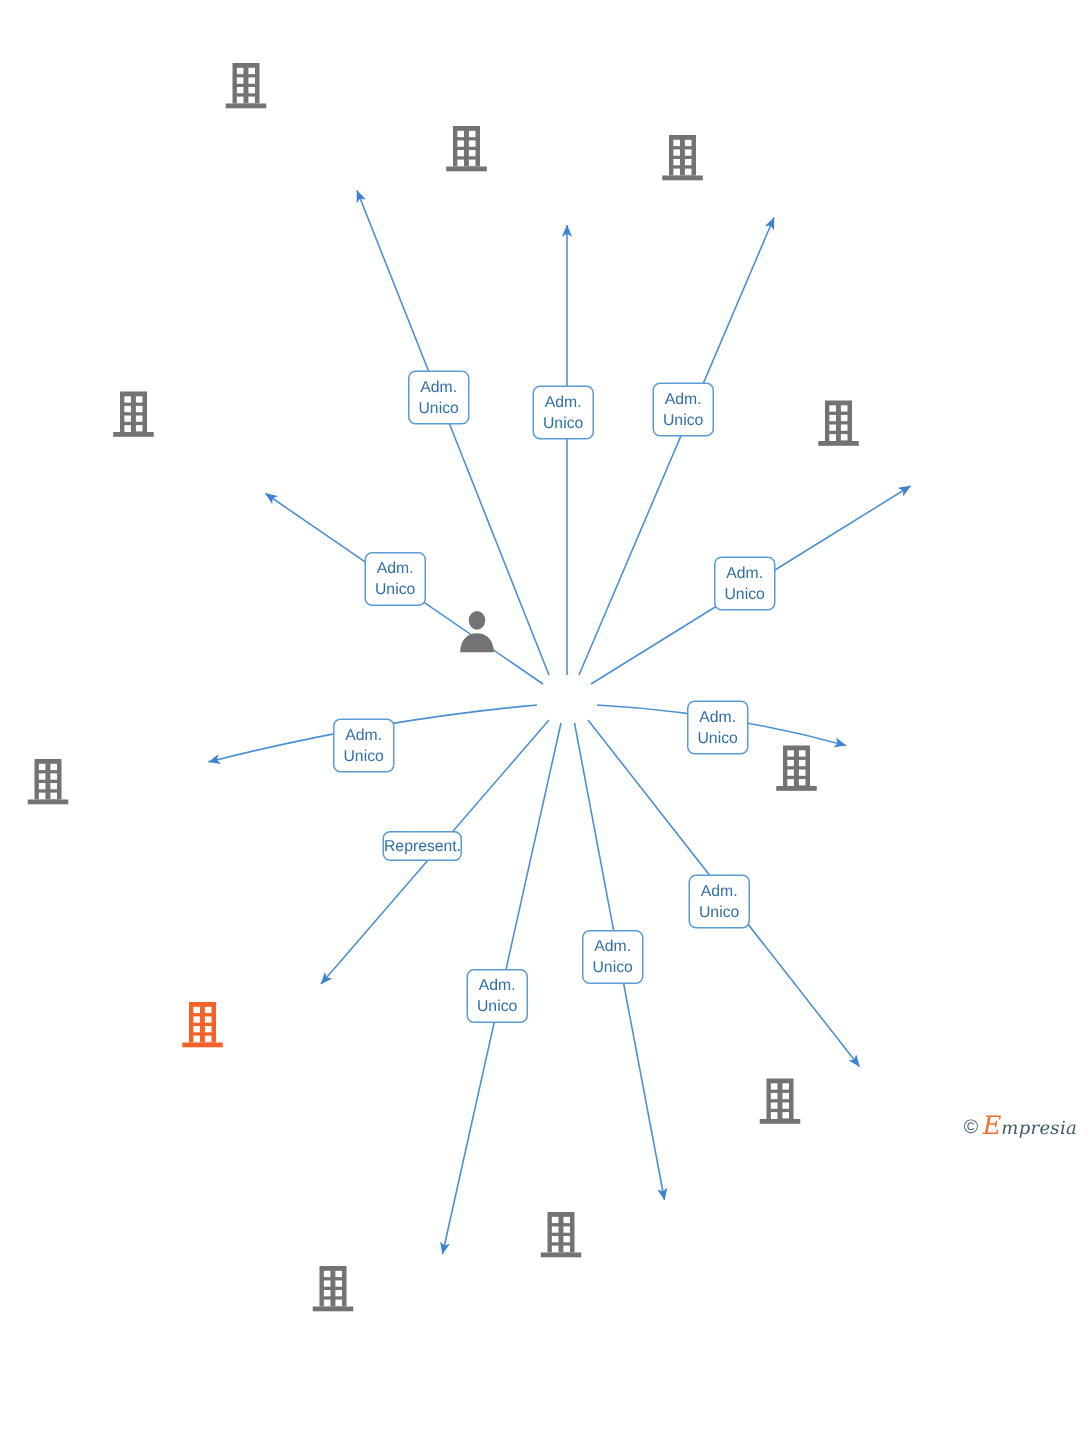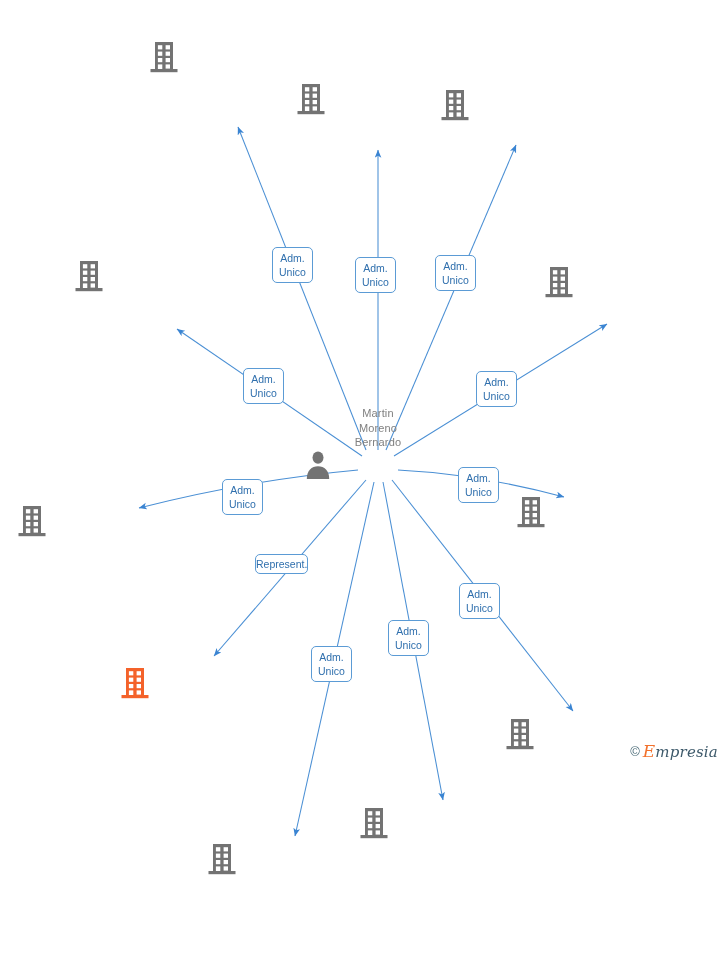--- a/index.html
+++ b/index.html
@@ -63,21 +63,21 @@
   #watermark .brandE{
     color:#f2712c;
     font-family:"DejaVu Serif", serif;
     font-style:italic;
     font-size:17px;
   }
   #watermark .brandRest{
     color:#3e5a6b;
     font-family:"DejaVu Serif", serif;
     font-style:italic;
-    font-size:15px;
+    font-size:12px;
     letter-spacing:.2px;
   }
 </style>
 </head>
 <body>
 
 <div id="canvas">
 
   <svg class="edges" id="edge-layer" viewBox="0 0 728 960">
     <defs>
@@ -308,23 +308,20 @@
       <div class="elabel one-line" style="left: 255px; top: 554px;">Represent.</div>
       <div class="elabel" style="left: 459px; top: 583px;">Adm.
 Unico</div>
       <div class="elabel" style="left: 388px; top: 620px;">Adm.
 Unico</div>
       <div class="elabel" style="left: 311px; top: 646px;">Adm.
 Unico</div>
     </div>
 
   <div class="node center" id="center-node" style="left: 303px; top: 405.4px; width: 150px;">
-    <span class="caption">Martin
-Moreno
-Bernardo</span>
     <span class="glyph">
       <svg class="person" viewBox="0 0 30 30" aria-hidden="true">
         <ellipse cx="15" cy="8.6" rx="5.5" ry="6.2" fill="#737373"></ellipse>
         <path d="M3.8 30 C3.8 21.6 8.6 17.2 15 17.2 C21.4 17.2 26.2 21.6 26.2 30 Z" fill="#737373"></path>
       </svg>
     </span>
   </div>
 
   <div id="watermark">
     <span class="cmark">©</span><span class="brandE">E</span><span class="brandRest">mpresia</span>

